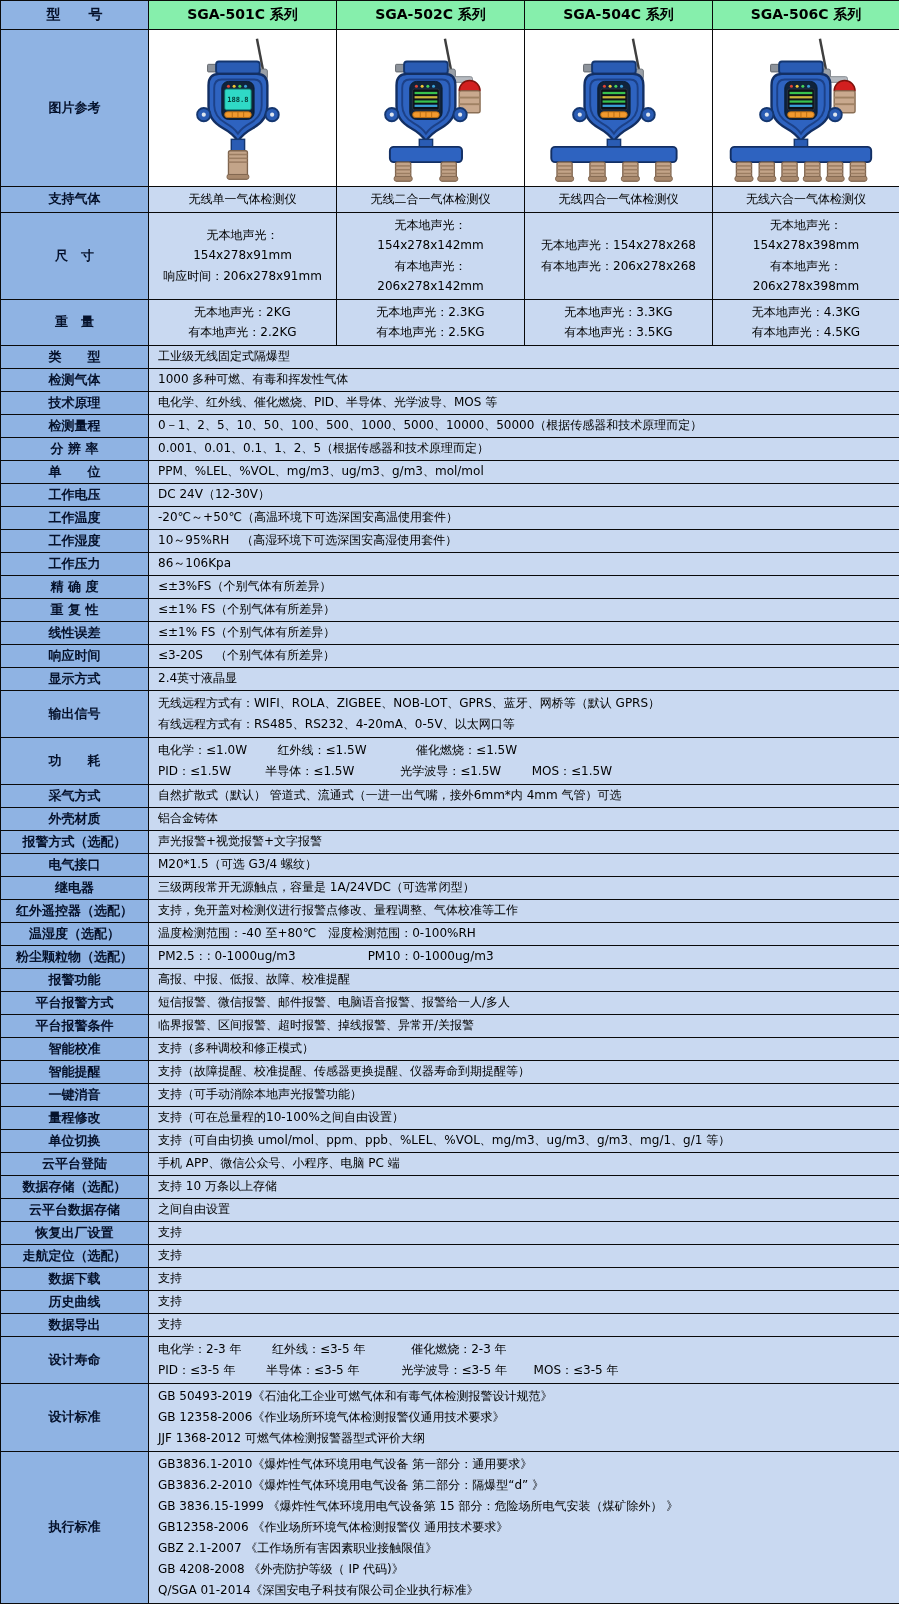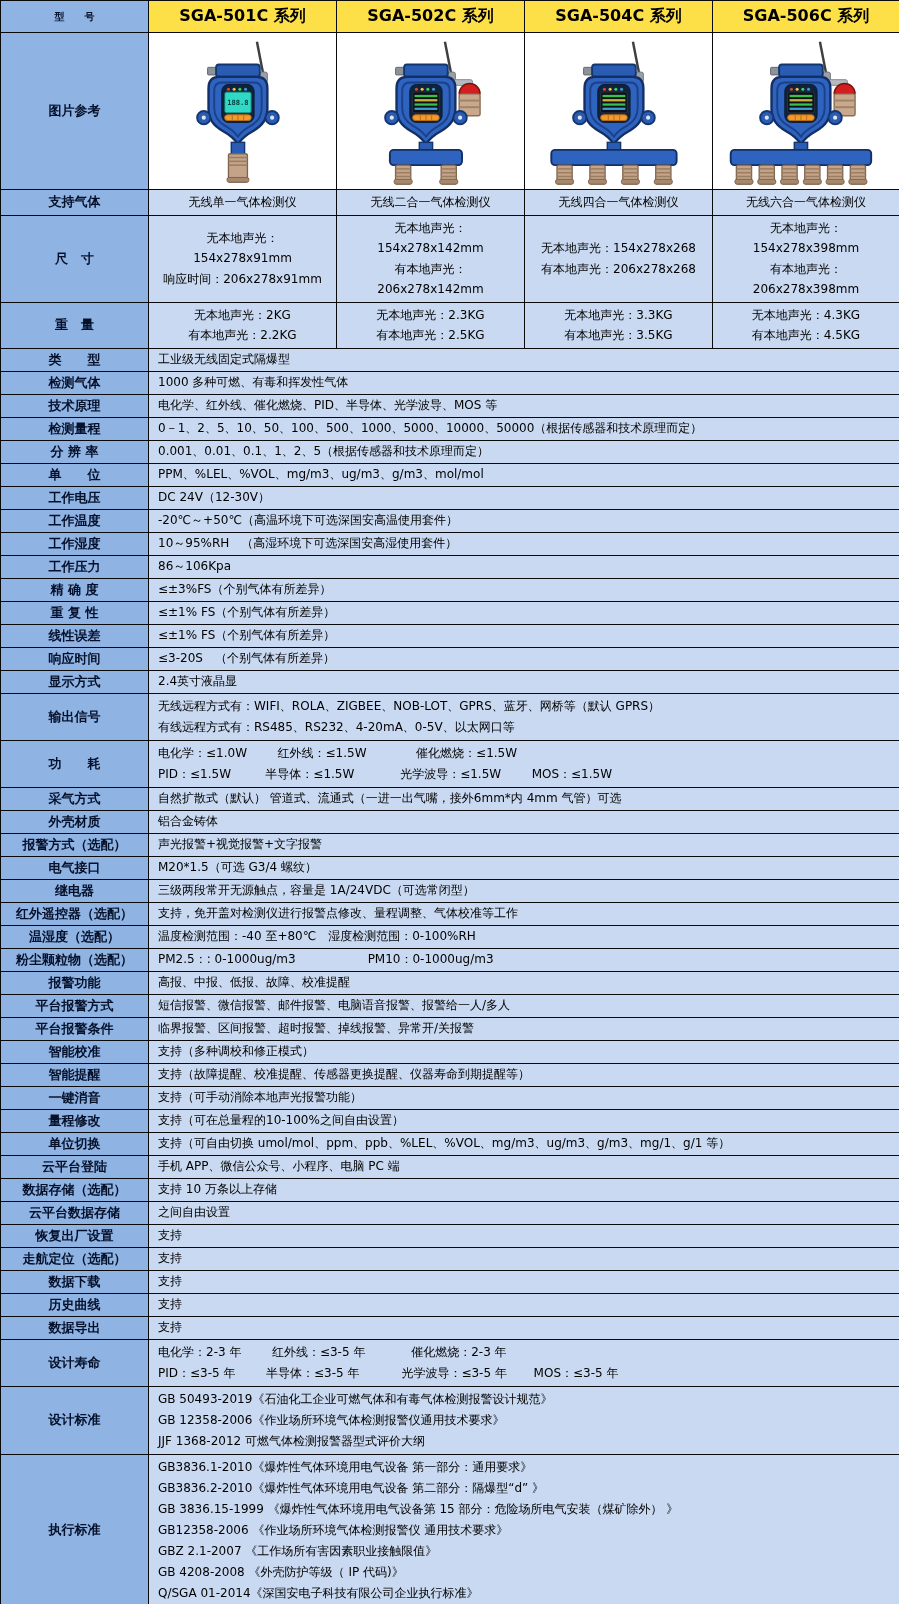--- a/index.html
+++ b/index.html
@@ -10,22 +10,22 @@
   html,body{margin:0;padding:0;background:#fff;}
   body{width:899px;font-family:"DejaVu Sans","Liberation Sans",sans-serif;color:#000;}
   table{border-collapse:collapse;table-layout:fixed;width:899px;}
   th,td{border:1.6px solid var(--border);overflow:hidden;vertical-align:middle;}
   th.lbl{
     background:var(--lbl-bg);
     font-weight:bold;font-size:13px;text-align:center;
     padding:2px 3px;white-space:pre-wrap;color:#05112b;
   }
   td{background:var(--cell-bg);font-size:12px;padding:2px 9px;text-align:left;}
-  tr.models td{background:#fde047;font-weight:bold;text-align:center;font-size:16px;padding:5px 12px;}
-  tr.models th.lbl{font-size:10px;}
+  tr.models td{background:#86efac;font-weight:bold;text-align:center;font-size:14px;padding:5px 12px;}
+  tr.models th.lbl{font-size:14px;}
   tr.images td{background:#ffffff;text-align:center;vertical-align:bottom;height:156px;padding:0 2px;}
   tr.quad td{text-align:center;}
   .line{line-height:17.5px;white-space:pre-wrap;}
   .ml .line{line-height:21px;}
   tr.quad .line{line-height:20.5px;}
   svg.dev{height:150px;max-width:100%;}
 </style>
 </head>
 <body>
 

